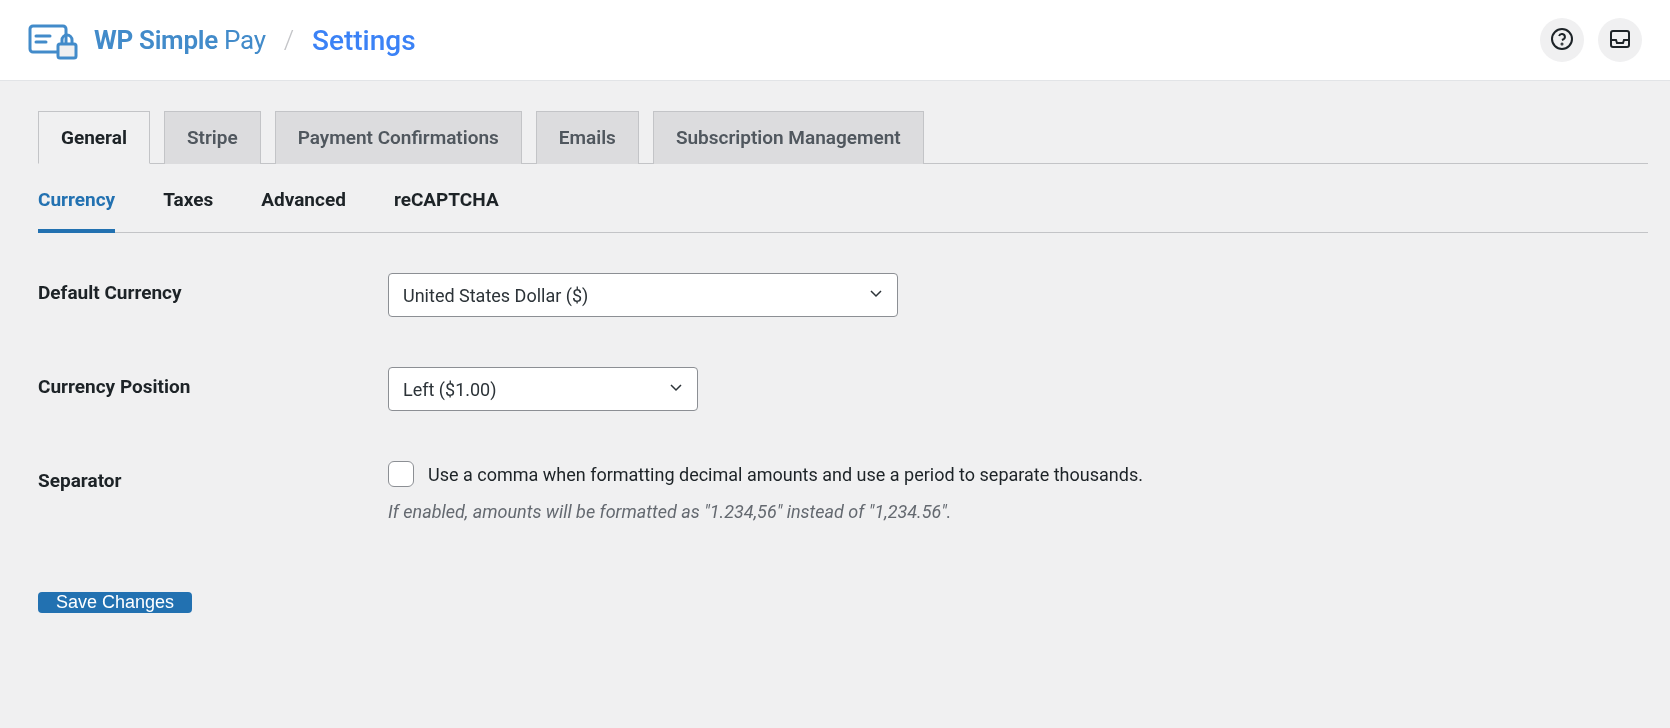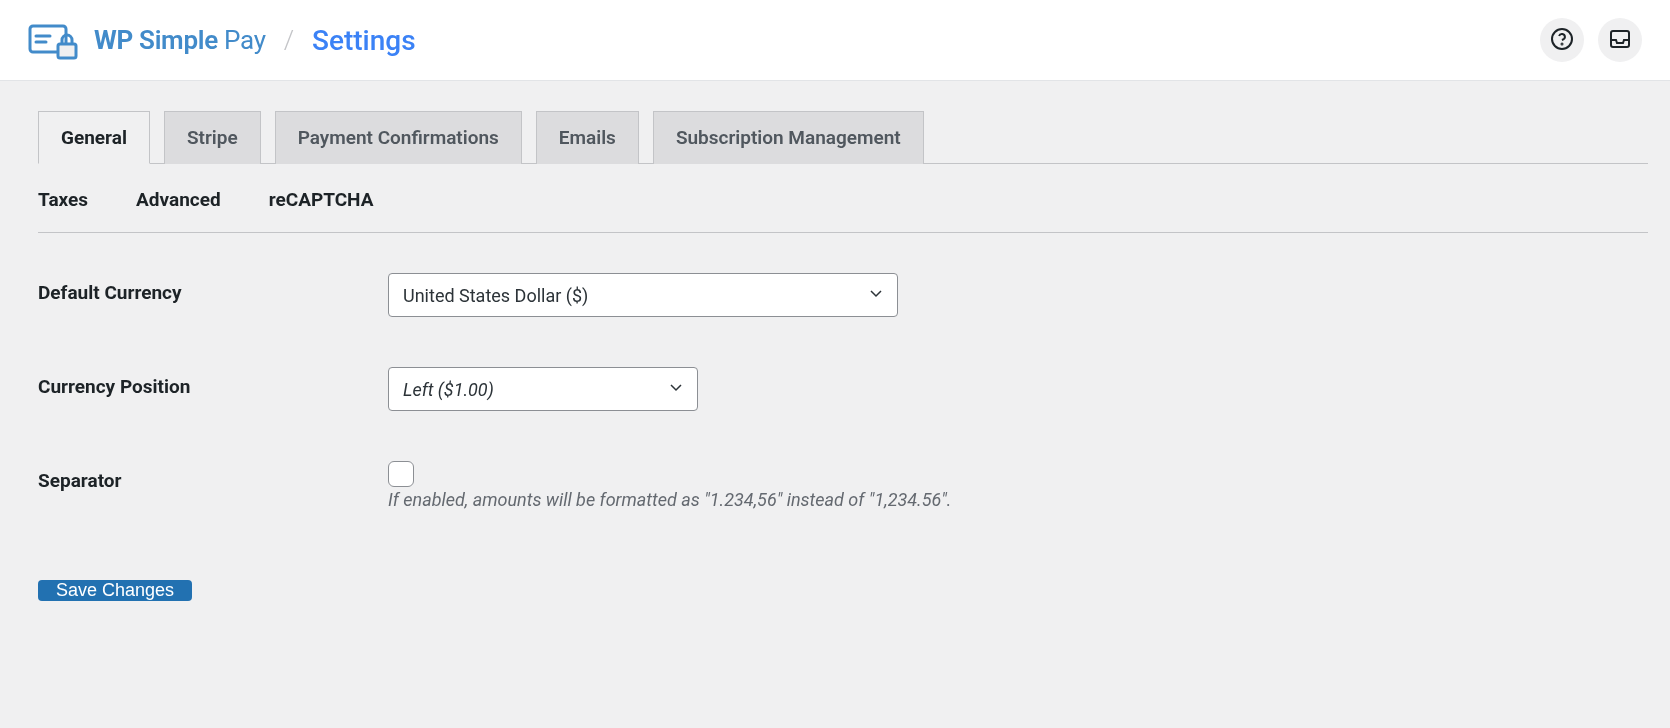--- a/index.html
+++ b/index.html
@@ -149,21 +149,20 @@
       cursor: pointer;
       min-height: 44px;
       display: flex;
       align-items: center;
     }
     .select-wide {
       width: 510px;
     }
     .select-narrow {
       width: 310px;
-      font-style: italic;
     }
     .chevron-down {
       position: absolute;
       right: 14px;
       top: 50%;
       transform: translateY(-50%);
       pointer-events: none;
       color: #2c3338;
     }
     .checkbox-row {
@@ -181,21 +180,21 @@
       flex-shrink: 0;
     }
     .checkbox-label {
       font-size: 18px;
       color: #1d2327;
     }
     .help-text {
       font-size: 18px;
       color: #646970;
       font-style: italic;
-      margin-top: 2px;
+      margin-top: 14px;
     }
     .save-btn {
       background: #2271b1;
       color: #ffffff;
       border: none;
       border-radius: 4px;
       padding: 0 18px;
       font-size: 18px;
       font-weight: 400;
       cursor: pointer;
@@ -245,20 +244,21 @@
 
   <div class="tabs-primary">
     <div class="tab-primary active">General</div>
     <div class="tab-primary">Stripe</div>
     <div class="tab-primary">Payment Confirmations</div>
     <div class="tab-primary">Emails</div>
     <div class="tab-primary">Subscription Management</div>
   </div>
 
   <div class="tabs-secondary">
+    <div class="tab-secondary active">Currency</div>
     <div class="tab-secondary">Taxes</div>
     <div class="tab-secondary">Advanced</div>
     <div class="tab-secondary">reCAPTCHA</div>
   </div>
 
   <div class="form-area">
 
     <div class="form-row">
       <div class="form-label">Default Currency</div>
       <div class="form-control">
@@ -289,20 +289,21 @@
           </span>
         </div>
       </div>
     </div>
 
     <div class="form-row">
       <div class="form-label">Separator</div>
       <div class="form-control">
         <div class="checkbox-row">
           <div class="checkbox"></div>
+          <span class="checkbox-label">Use a comma when formatting decimal amounts and use a period to separate thousands.</span>
         </div>
         <div class="help-text">If enabled, amounts will be formatted as "1.234,56" instead of "1,234.56".</div>
       </div>
     </div>
 
     <button class="save-btn">Save Changes</button>
 
   </div>
 </div>
 

